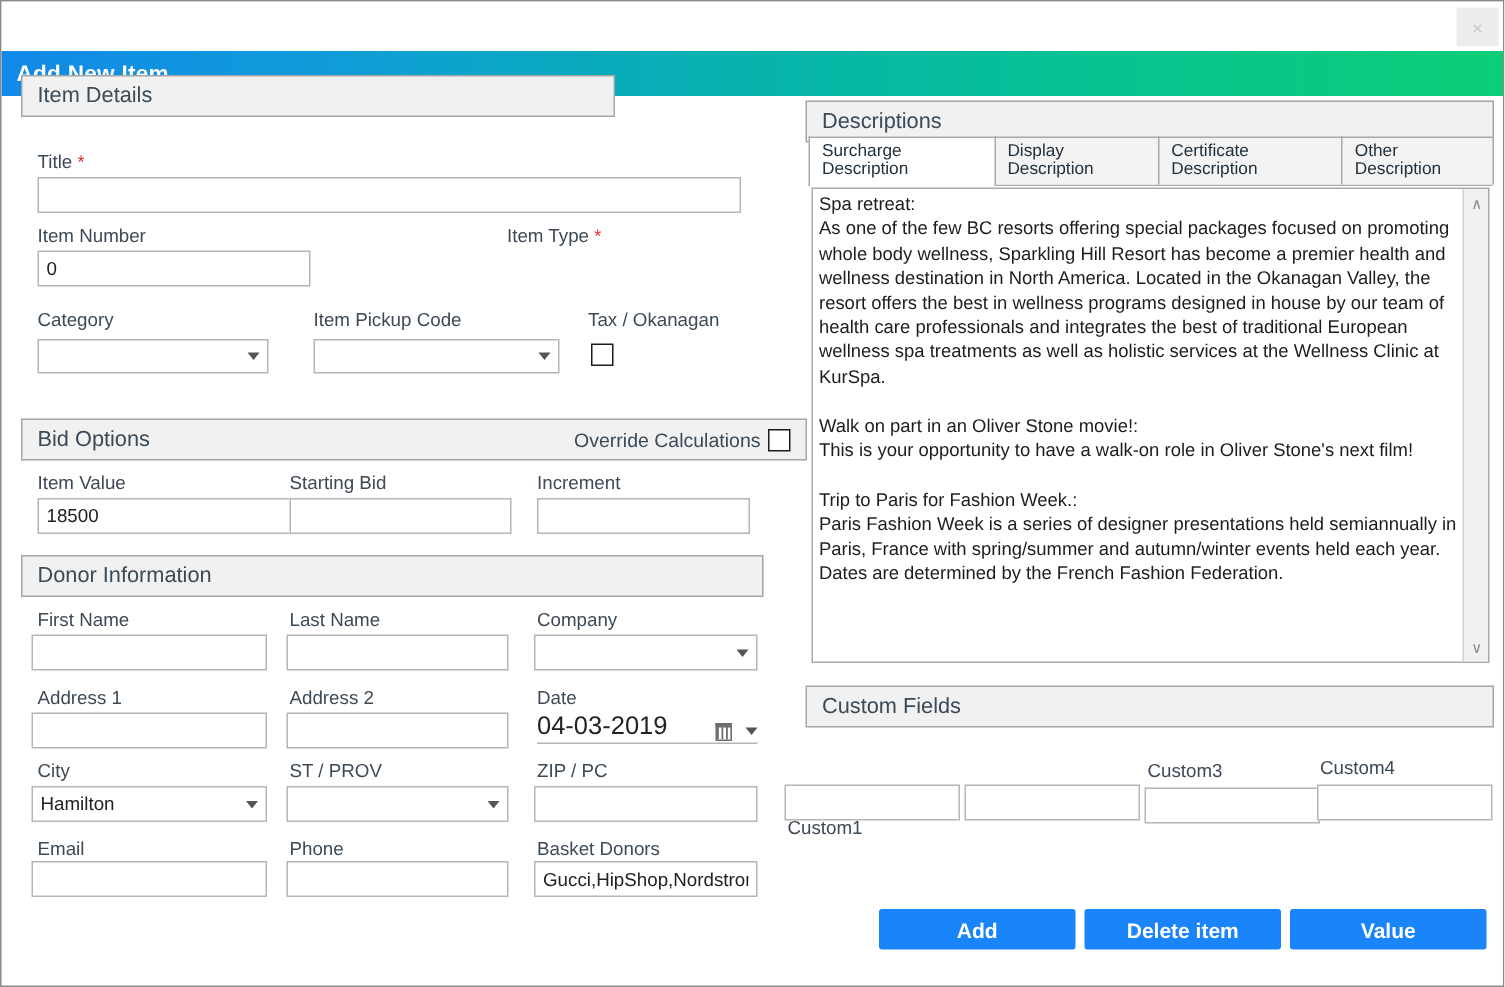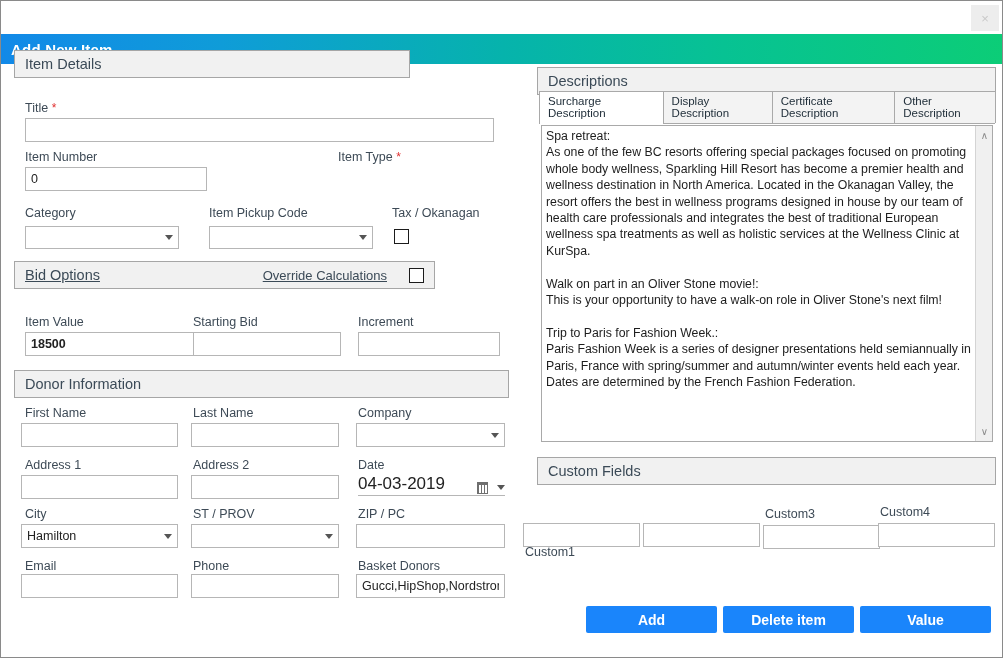--- a/index.html
+++ b/index.html
@@ -48,21 +48,21 @@
     height: 28px;
     background: #f1f1f1;
     border: 1px solid #a6a6a6;
     display: flex; align-items: center;
     padding: 0 10px;
     color: #3b4a57;
     font-size: 14.5px;
   }
   .section-hdr .hdr-title { flex: 1; }
   .section-hdr .hdr-right {
-    display: flex; align-items: center; gap: 22px;
+    display: flex; align-items: center; gap: 5px;
     font-size: 13px; color: #3b4a57;
   }
 
   
   .lbl {
     position: absolute;
     font-size: 12.5px;
     color: #3d4a56;
     white-space: nowrap;
   }
@@ -240,30 +240,30 @@
 
   <div class="lbl" style="left:208px; top:205px;">Item Pickup Code</div>
   <div class="combo" style="left:208px; top:225px; width:164px; height:23px;">
     <span class="cval"></span>
     <span class="caret"></span>
   </div>
 
   <div class="lbl" style="left:391px; top:205px;">Tax / Okanagan</div>
   <div class="cbx" style="position:absolute; left:393px; top:228px;"></div>
 
-  <div class="section-hdr" style="left:13px; top:260px; width:421px;text-decoration:underline;">
+  <div class="section-hdr" style="left:13px; top:278px; width:524px;">
     <span class="hdr-title">Bid Options</span>
     <span class="hdr-right">
       <span>Override Calculations</span>
       <span class="cbx"></span>
     </span>
   </div>
 
   <div class="lbl" style="left:24px; top:314px;">Item Value</div>
-  <input class="fld" style="left: 24px; top: 331px; width: 176px; height: 24px; font-weight: bold;" value="18500">
+  <input class="fld" style="left: 24px; top: 331px; width: 176px; height: 24px;" value="18500">
 
   <div class="lbl" style="left:192px; top:314px;">Starting Bid</div>
   <input class="fld" style="left: 192px; top: 331px; width: 148px; height: 24px;" value="">
 
   <div class="lbl" style="left:357px; top:314px;">Increment</div>
   <input class="fld" style="left: 357px; top: 331px; width: 142px; height: 24px;" value="">
 
   <div class="section-hdr" style="left:13px; top:369px; width:495px;">
     <span class="hdr-title">Donor Information</span>
   </div>

